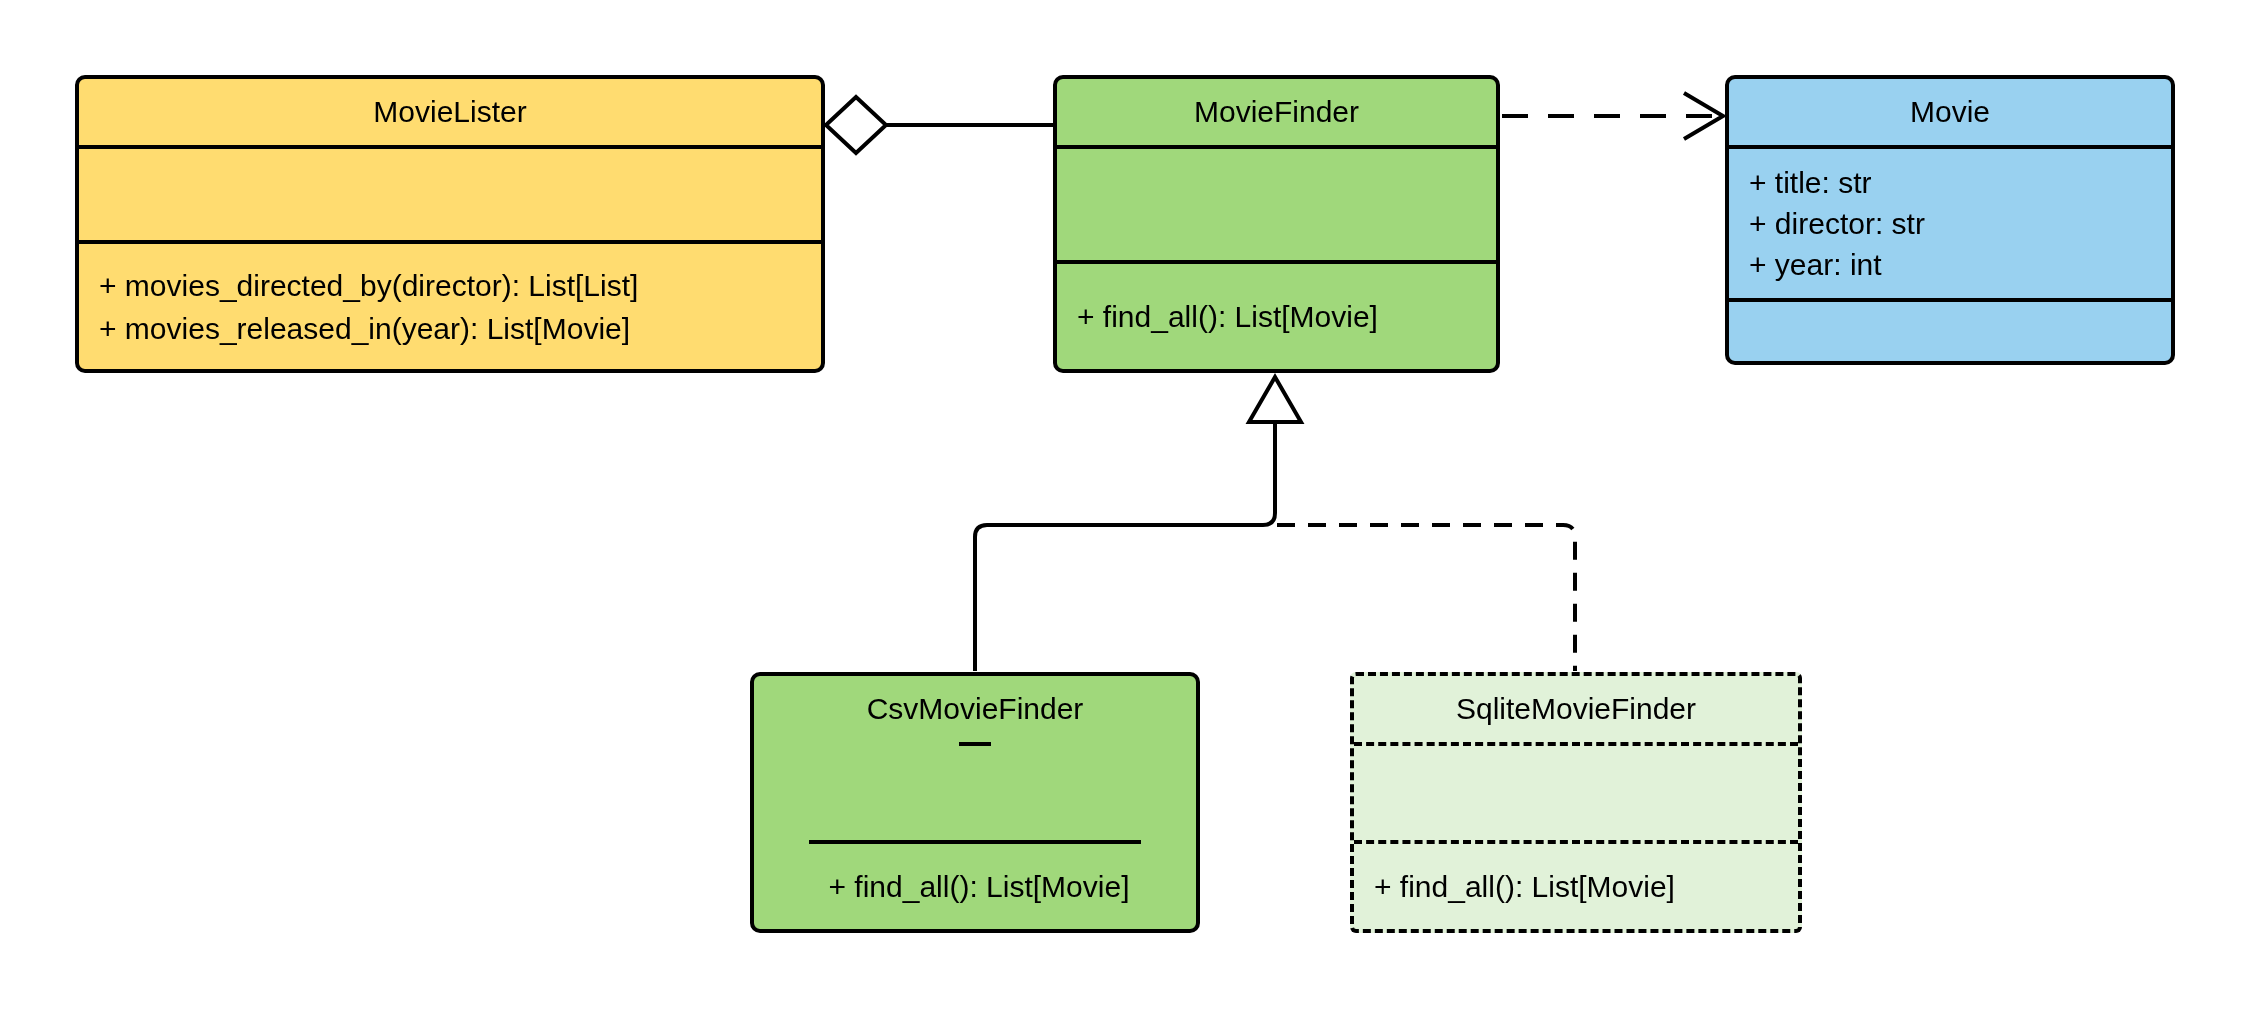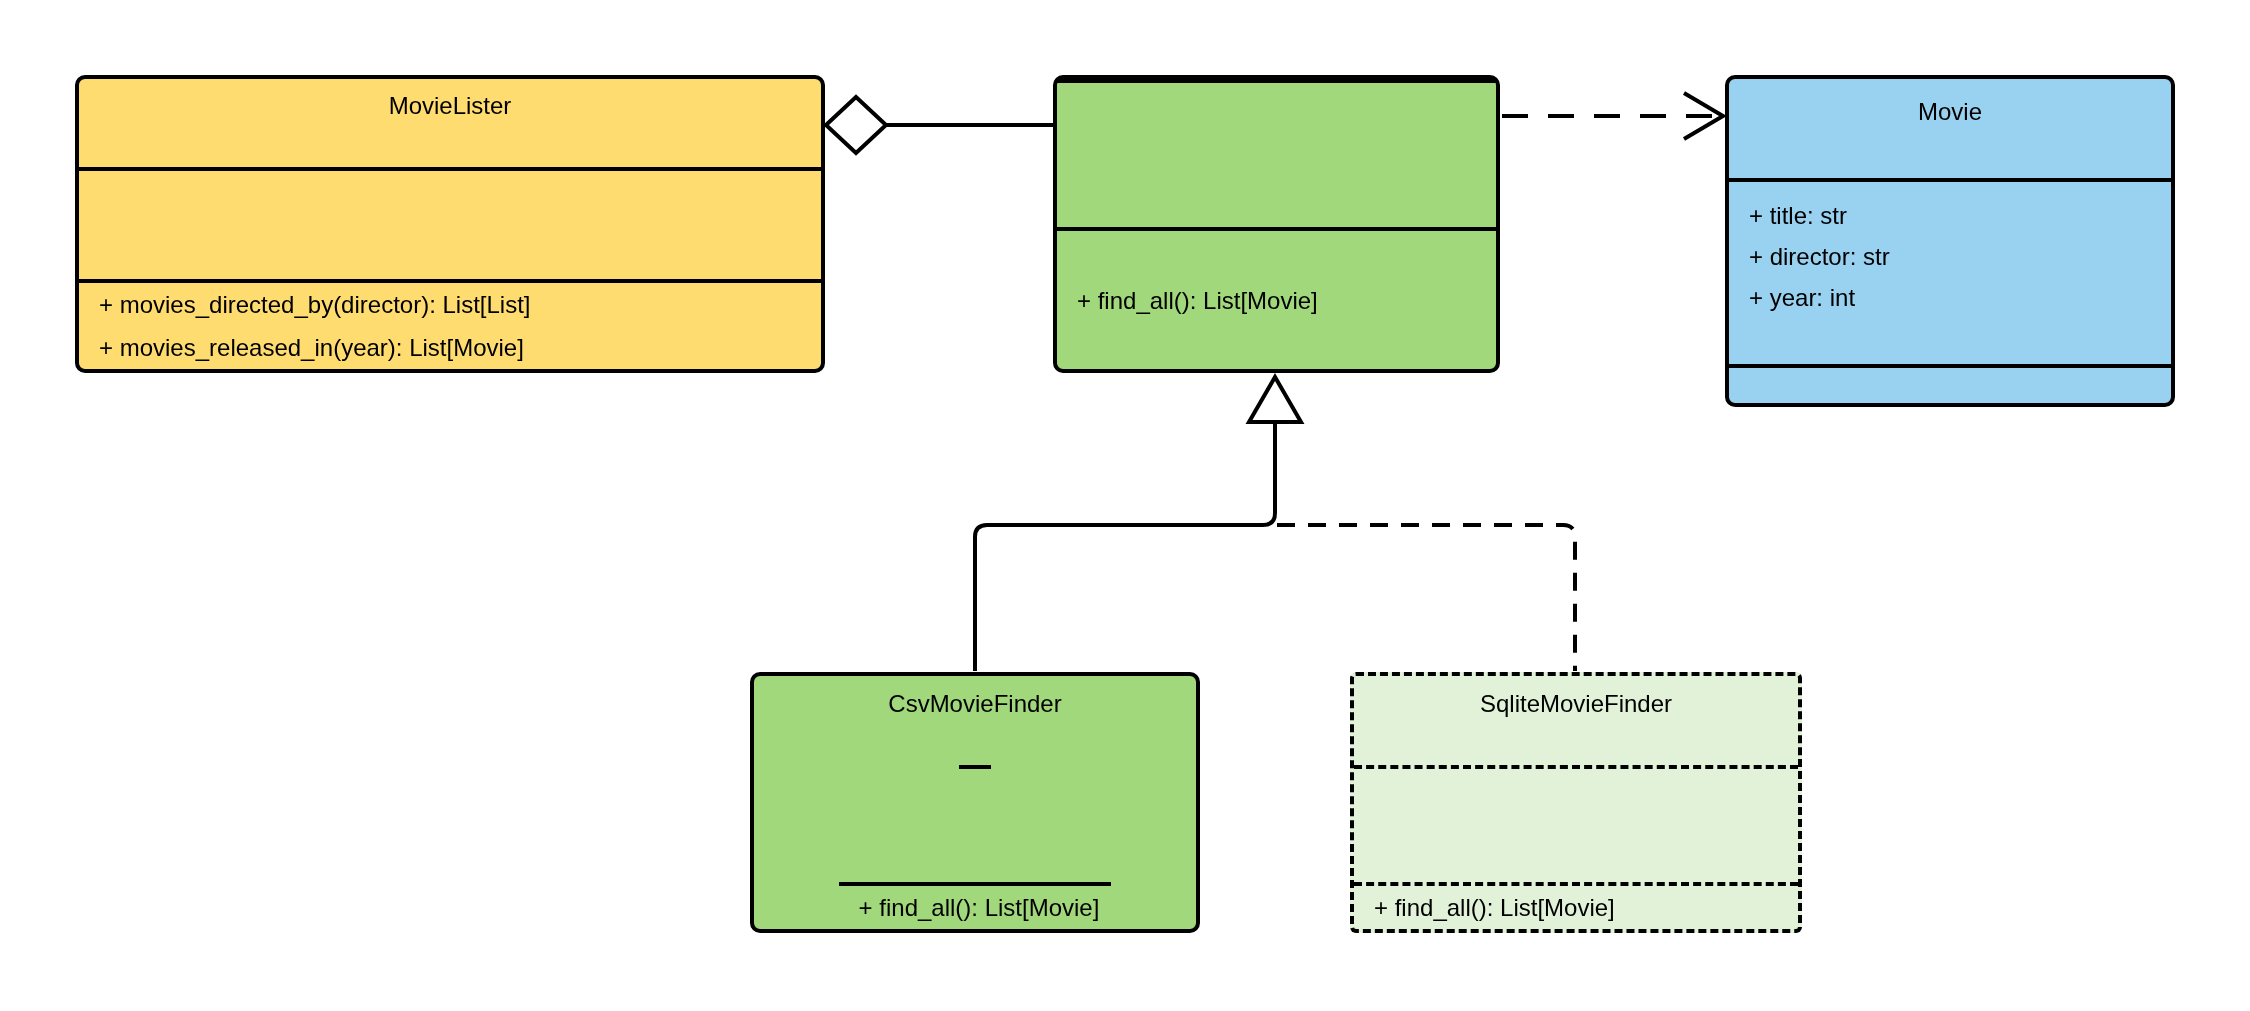--- a/index.html
+++ b/index.html
@@ -22,22 +22,21 @@
     width: 2250px; height: 1011px;
     pointer-events: none;
   }
   .uml-class {
     position: absolute;
     box-sizing: border-box;
     border: 4px solid #000000;
     border-radius: 10px;
     display: flex;
     flex-direction: column;
-    font-size: 24px;
-    gap: 33px;
+    font-size: 30px;
   }
   .uml-class.dashed {
     border-style: dashed;
   }
   .compartment {
     box-sizing: border-box;
     display: flex;
     flex-direction: column;
     justify-content: center;
   }
@@ -59,21 +58,21 @@
 
   
   .c-lister   { left: 75px;   top: 75px;  width: 750px; height: 298px; }
   .c-lister   .uml-header { height: 66px; }
   .c-lister   .uml-attrs  { height: 95px; }
 
   .c-finder   { left: 1053px; top: 75px;  width: 447px; height: 298px; }
   .c-finder   .uml-header { height: 66px; }
   .c-finder   .uml-attrs  { height: 115px; }
 
-  .c-movie    { left: 1725px; top: 75px;  width: 450px; height: 332px; }
+  .c-movie    { left: 1725px; top: 75px;  width: 450px; height: 290px; }
   .c-movie    .uml-header { height: 66px; }
   .c-movie    .uml-attrs  { height: 153px; line-height: 41px; }
 
   .c-csv      { left: 750px;  top: 672px; width: 450px; height: 261px; }
   .c-csv      .uml-header { height: 66px; }
   .c-csv      .uml-attrs  { height: 98px; }
 
   .c-sqlite   { left: 1350px; top: 672px; width: 452px; height: 261px; }
   .c-sqlite   .uml-header { height: 66px; }
   .c-sqlite   .uml-attrs  { height: 98px; }
@@ -109,20 +108,21 @@
   <div class="uml-class c-lister" style="background: rgb(255, 220, 112);">
     <div class="compartment uml-header">MovieLister</div>
     <div class="compartment uml-attrs"></div>
     <div class="compartment uml-methods">
       <div>+ movies_directed_by(director): List[List]</div>
       <div>+ movies_released_in(year): List[Movie]</div>
     </div>
   </div>
 
   <div class="uml-class c-finder" style="background: rgb(160, 216, 123);">
+    <div class="compartment uml-header">MovieFinder</div>
     <div class="compartment uml-attrs"></div>
     <div class="compartment uml-methods">
       <div>+ find_all(): List[Movie]</div>
     </div>
   </div>
 
   <div class="uml-class c-movie" style="background: rgb(153, 209, 240);">
     <div class="compartment uml-header">Movie</div>
     <div class="compartment uml-attrs">
       <div>+ title: str</div>

